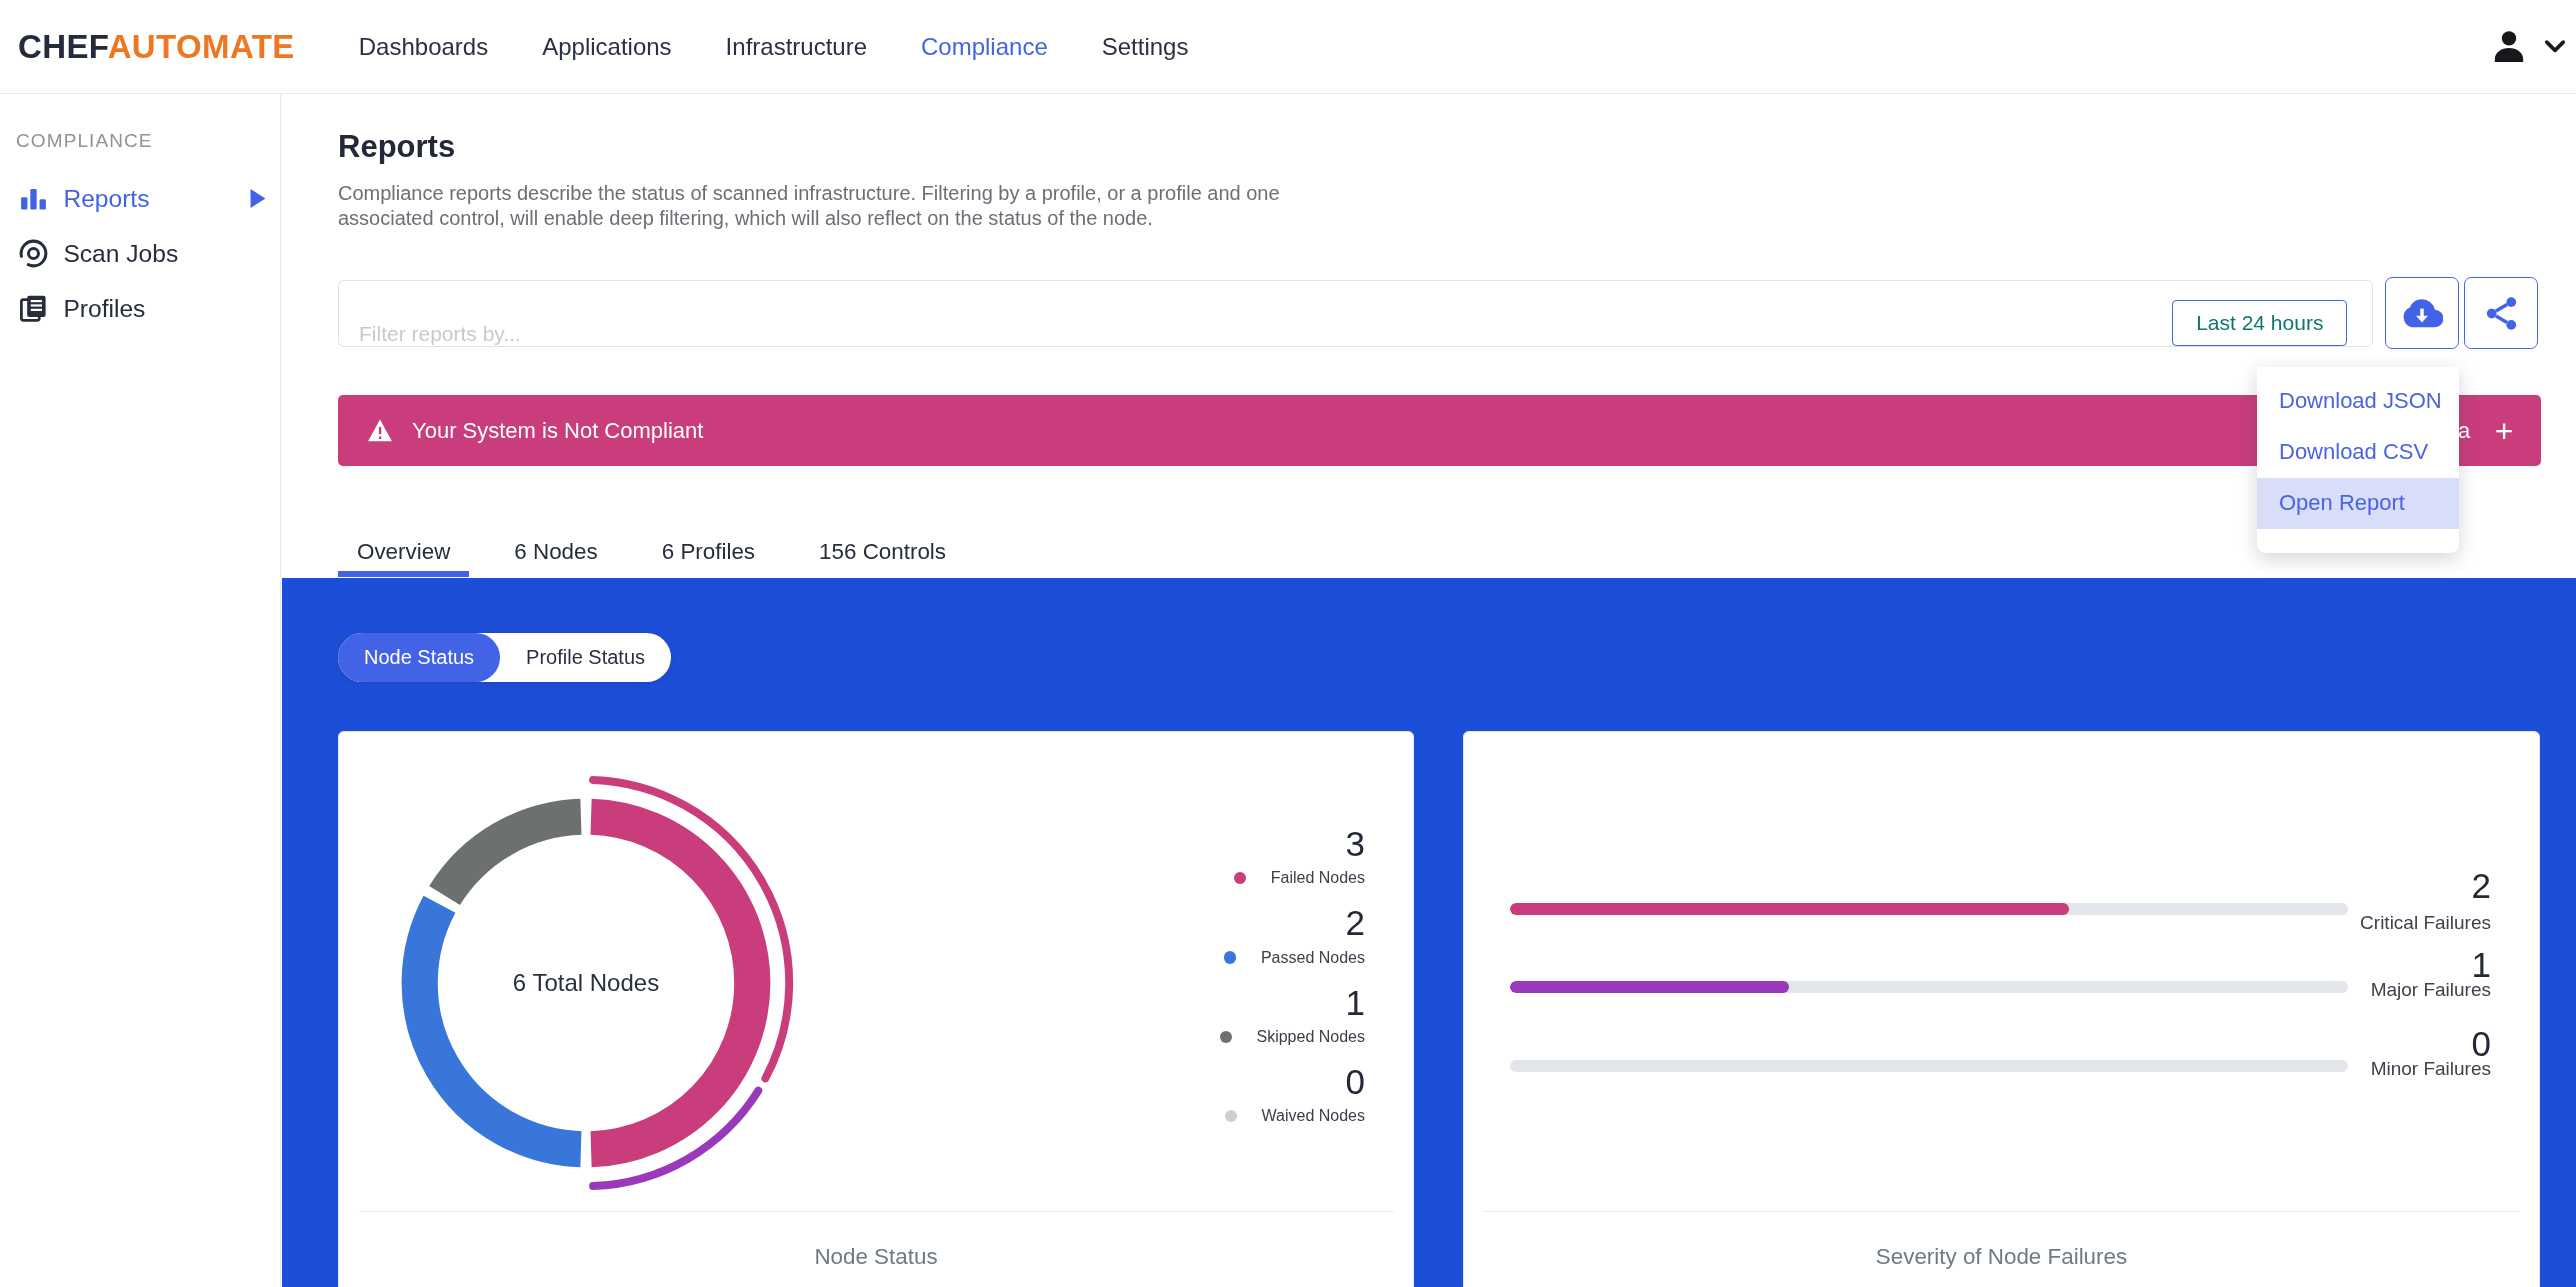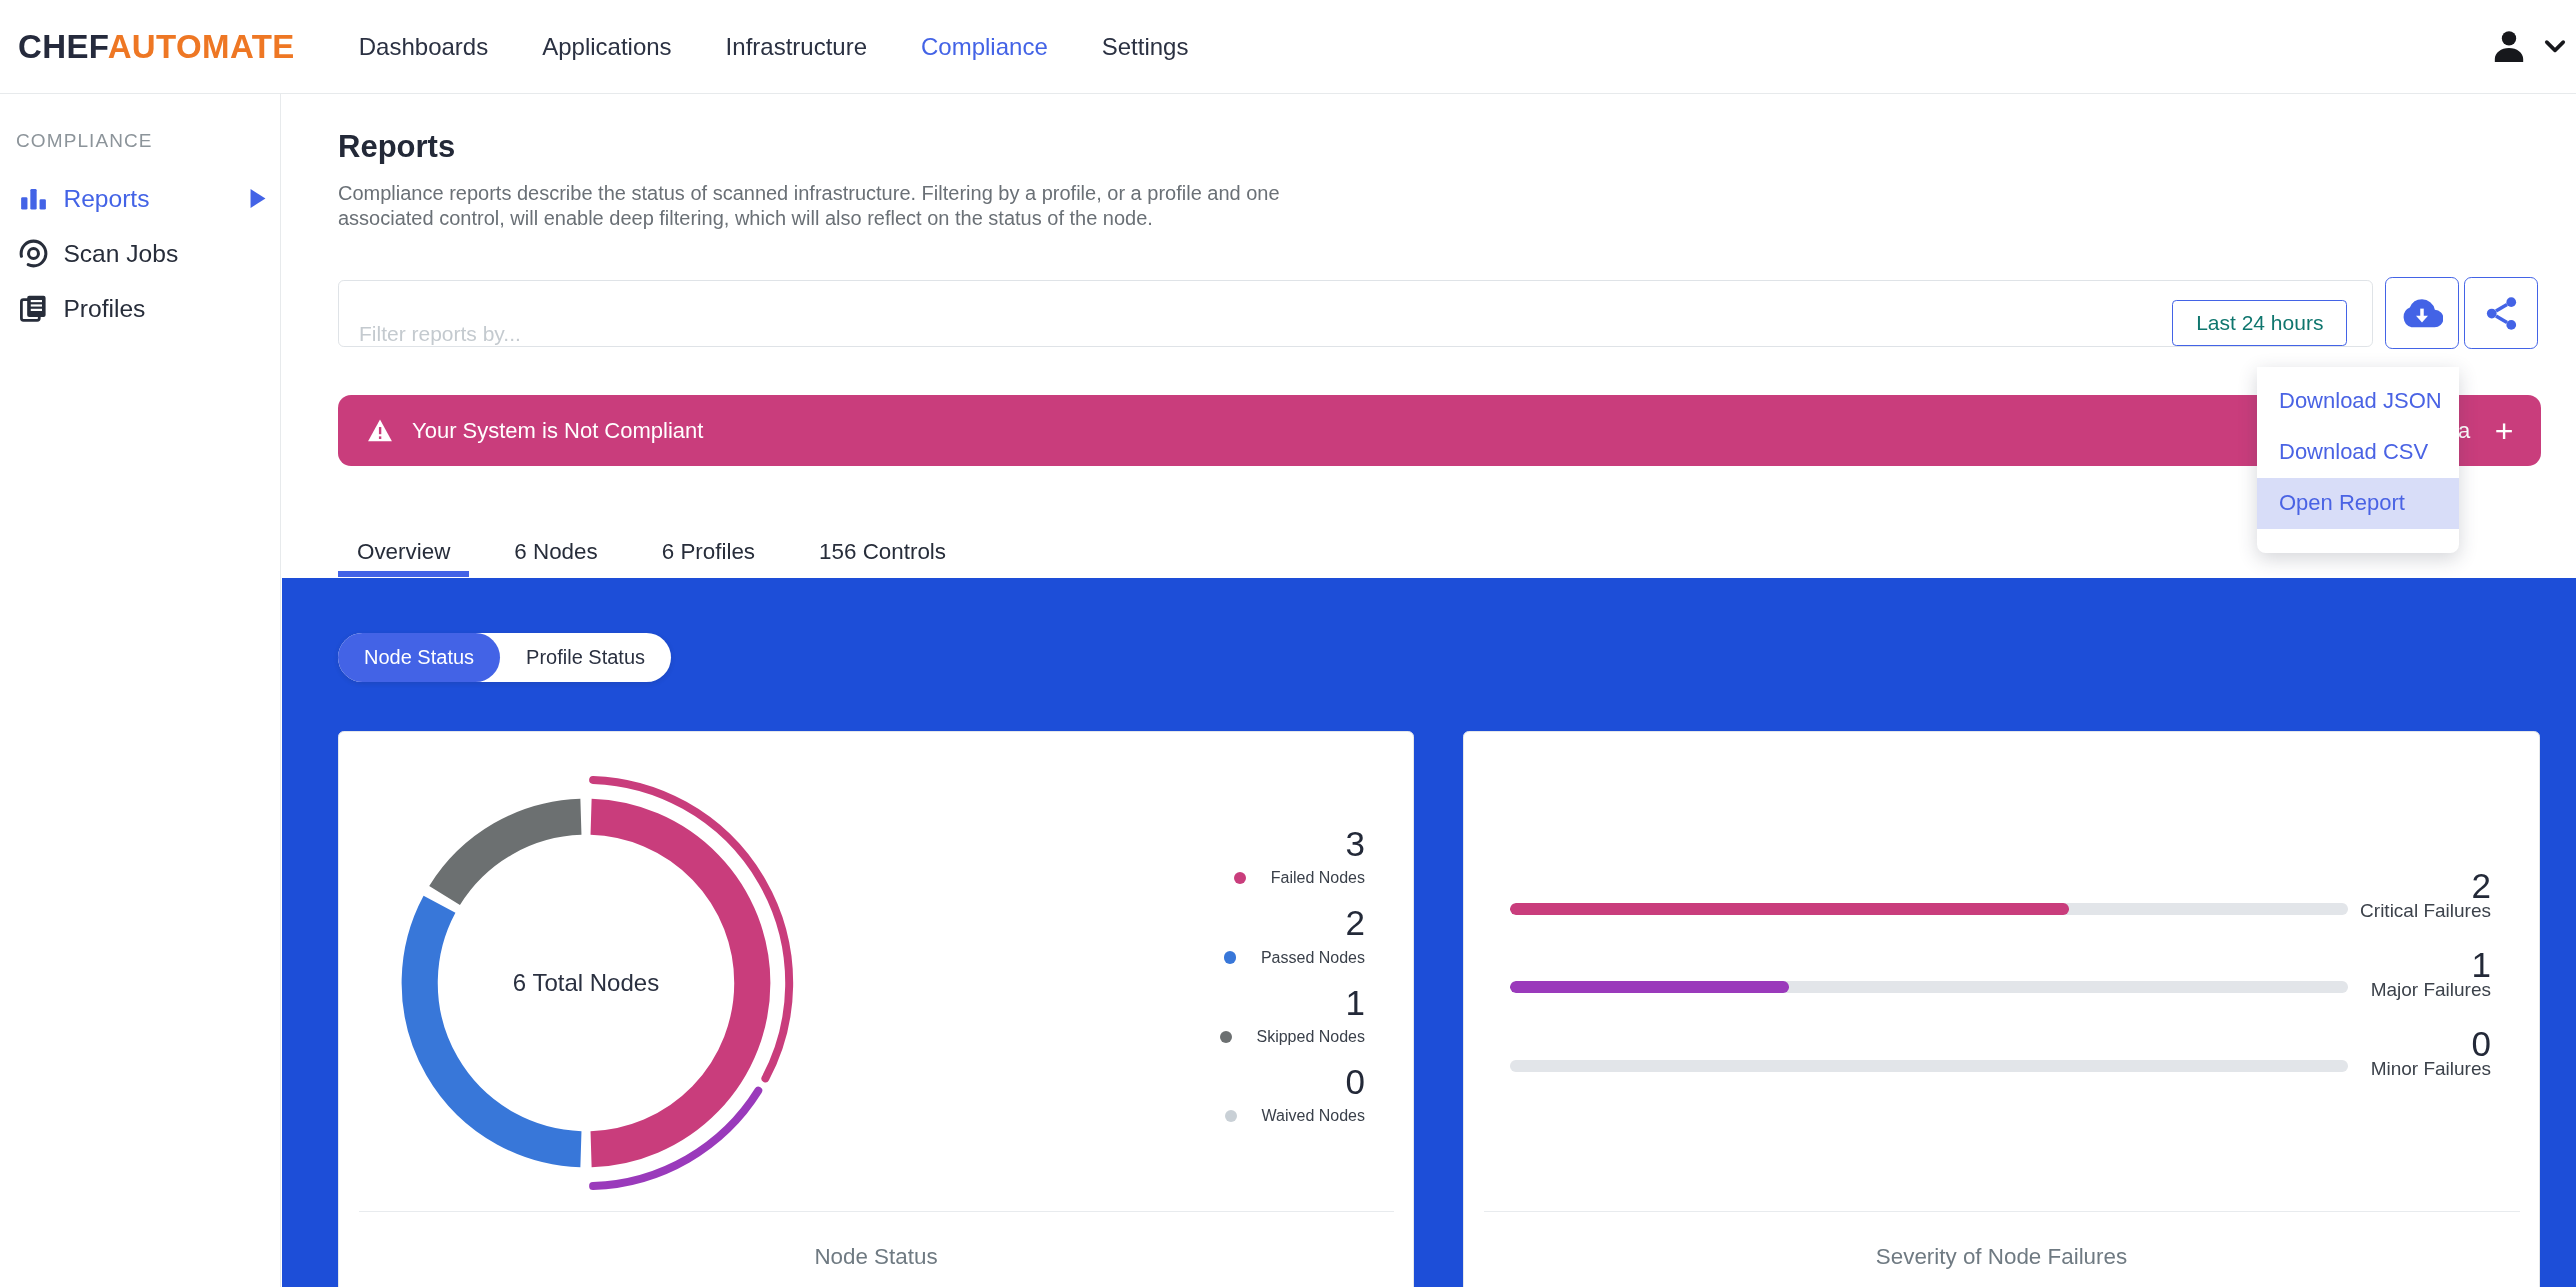--- a/index.html
+++ b/index.html
@@ -47,21 +47,21 @@
     font-size:21px; font-family:inherit; cursor:pointer;
   }
   .icon-btn {
     position:absolute; top:183px; width:74px; height:72px; background:#fff;
     border:1.4px solid #4363E6; border-radius:7.2px; display:flex; align-items:center; justify-content:center; cursor:pointer;
   }
   .btn-download { left:2103px; }
   .btn-share { left:2182px; }
   .banner {
     position:absolute; left:56px; top:301px; width:2203px; height:71px;
-    background:#C93D7C; border-radius:13px; display:flex; align-items:center; color:#fff;
+    background:#C93D7C; border-radius:5px; display:flex; align-items:center; color:#fff;
   }
   .banner-warning { margin-left:29px; display:flex; }
   .banner-text { margin-left:19px; font-size:22px; }
   .banner-right { margin-left:auto; display:flex; align-items:center; gap:24.6px; padding-right:27.5px; font-size:22px; }
   .banner-plus { font-size:32px; font-weight:300; cursor:pointer; line-height:1; }
   .tabs { position:absolute; left:56px; top:432px; height:51px; display:flex; }
   .tab {
     position:relative; display:flex; align-items:center; padding:0 19px; margin-right:26px;
     font-size:22.4px; color:#272D3A; cursor:pointer;
   }
@@ -265,21 +265,21 @@
         <span>Node Status</span>
       </div>
     </section>
 
     <section class="card card-right">
       <div class="bars" id="bars">
           <div class="bar-track" style="top: 171px;">
             <div class="bar-fill" style="width: 66.6667%; background: rgb(201, 61, 124);"></div>
           </div>
           <div class="bar-num" style="top: 135px;">2</div>
-          <div class="bar-label" style="top: 168px;">Critical Failures</div>
+          <div class="bar-label" style="top: 180px;">Critical Failures</div>
           <div class="bar-track" style="top: 249px;">
             <div class="bar-fill" style="width: 33.3333%; background: rgb(154, 58, 187);"></div>
           </div>
           <div class="bar-num" style="top: 214px;">1</div>
           <div class="bar-label" style="top: 247px;">Major Failures</div>
           <div class="bar-track" style="top: 328px;"></div>
           <div class="bar-num" style="top: 293px;">0</div>
           <div class="bar-label" style="top: 326px;">Minor Failures</div>
         </div>
       <div class="caption-wrap">

